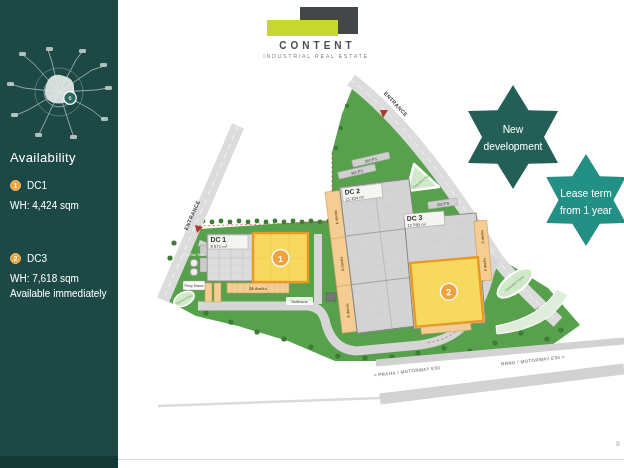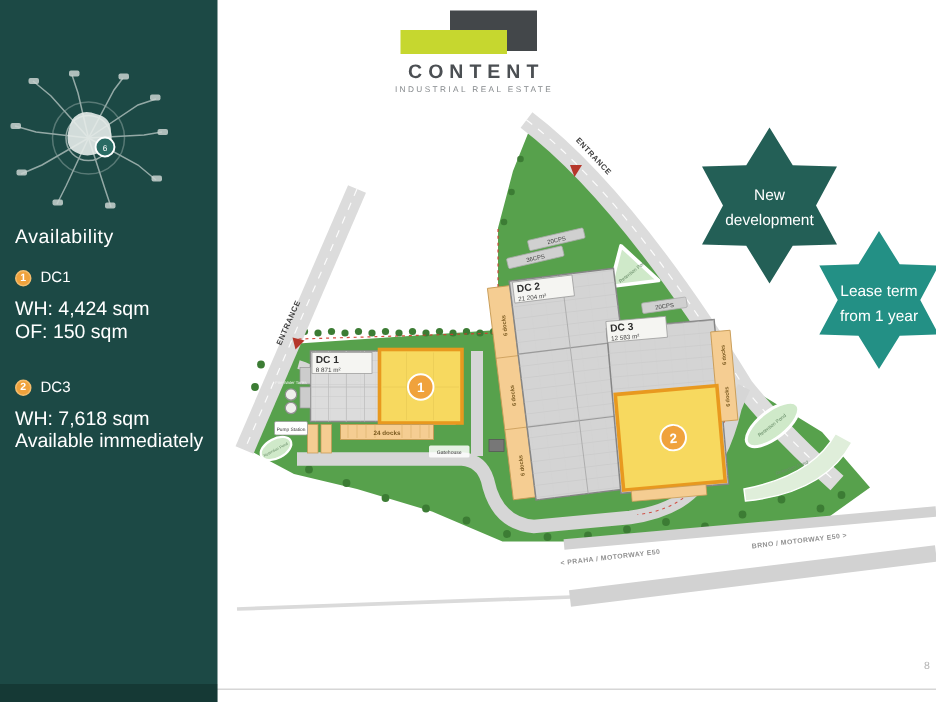--- a/index.html
+++ b/index.html
@@ -1,40 +1,40 @@
 <!DOCTYPE html>
 <html style="--sidebar_bg: #1c4945; --site_green: #57a14c; --star_dark: #235f56; --star_teal: #239085; --accent_orange: #f0a23c; --highlight_yellow: #f7d95f; --highlight_border: #e8991f; --logo_lime: #c6d72f; --logo_charcoal: #43474a; --dock_tan: #f5cd92; --pond_green: #cfe9c9; --road_gray: #dcdcdc; --building_gray: #d4d4d4;"><head>
 <meta charset="utf-8">
 <style>
   html,body{margin:0;padding:0;background:#888;}
   .canvas{position:relative;width:624px;height:468px;background:#fff;overflow:hidden;
     font-family:"Liberation Sans",sans-serif;margin:0 auto;}
   svg text{font-family:"Liberation Sans",sans-serif;}
   
-  .sidebar{position:absolute;left:0;top:0;width:134px;height:468px;
-    background:var(--sidebar_bg,#1c4945);color:#fff;z-index:3;padding-left:11px;}
+  .sidebar{position:absolute;left:0;top:0;width:118px;height:468px;
+    background:var(--sidebar_bg,#1c4945);color:#fff;z-index:3;}
   .sidebar::after{content:"";position:absolute;left:0;right:0;bottom:0;height:12px;
     background:rgba(0,0,0,.22);}
   .netmap{position:absolute;top:44px;left:4px;}
   .avail-title{position:absolute;top:150px;left:10px;font-size:13px;letter-spacing:.4px;}
   .unit{position:absolute;left:10px;right:4px;}
   #unit-dc1{top:180px;} #unit-dc3{top:253px;}
   .unit .head{display:flex;gap:6px;font-size:10px;margin-bottom:7px;}
   .badge-dot{width:11px;height:11px;border-radius:50%;background:var(--accent_orange,#f0a23c);
     border:1px solid #f3bd6e;color:#fff;font-size:7px;font-weight:bold;line-height:1;
     display:flex;align-items:center;justify-content:center;box-sizing:border-box;}
-  .unit .line{font-size:13px;line-height:15px;}
+  .unit .line{font-size:10px;line-height:15px;}
   
   .logo{position:absolute;left:260px;top:5px;width:112px;z-index:3;text-align:center;}
   .logo-mark{position:relative;height:31px;}
   .logo-block-dark{position:absolute;left:40px;top:2px;width:58px;height:27px;
     background:var(--logo_charcoal,#43474a);}
   .logo-block-lime{position:absolute;left:7px;top:15px;width:71px;height:16px;
     background:var(--logo_lime,#c6d72f);}
-  .logo-name{font-size:13px;font-weight:bold;letter-spacing:4px;color:#4b4f53;
+  .logo-name{font-size:10px;font-weight:bold;letter-spacing:4px;color:#4b4f53;
     margin-top:4px;padding-left:3px;}
   .logo-tagline{font-size:5.5px;letter-spacing:1.6px;color:#85898c;margin-top:2px;}
   .plan{position:absolute;left:0;top:0;z-index:1;}
 </style>
 </head>
 <body>
 
 <div class="canvas">
 
   <svg class="plan" width="624" height="468" viewBox="0 0 624 468">
@@ -258,21 +258,20 @@
     </svg>
 
     <div class="avail-title">Availability</div>
 
     <div class="unit" id="unit-dc1">
       <div class="head">
         <span class="badge-dot">1</span>
         <span>DC1</span>
       </div>
       <div class="line">WH: 4,424 sqm</div>
-      <div class="line">OF: 150 sqm</div>
     </div>
 
     <div class="unit" id="unit-dc3">
       <div class="head">
         <span class="badge-dot">2</span>
         <span>DC3</span>
       </div>
       <div class="line">WH: 7,618 sqm</div>
       <div class="line">Available immediately</div>
     </div>

